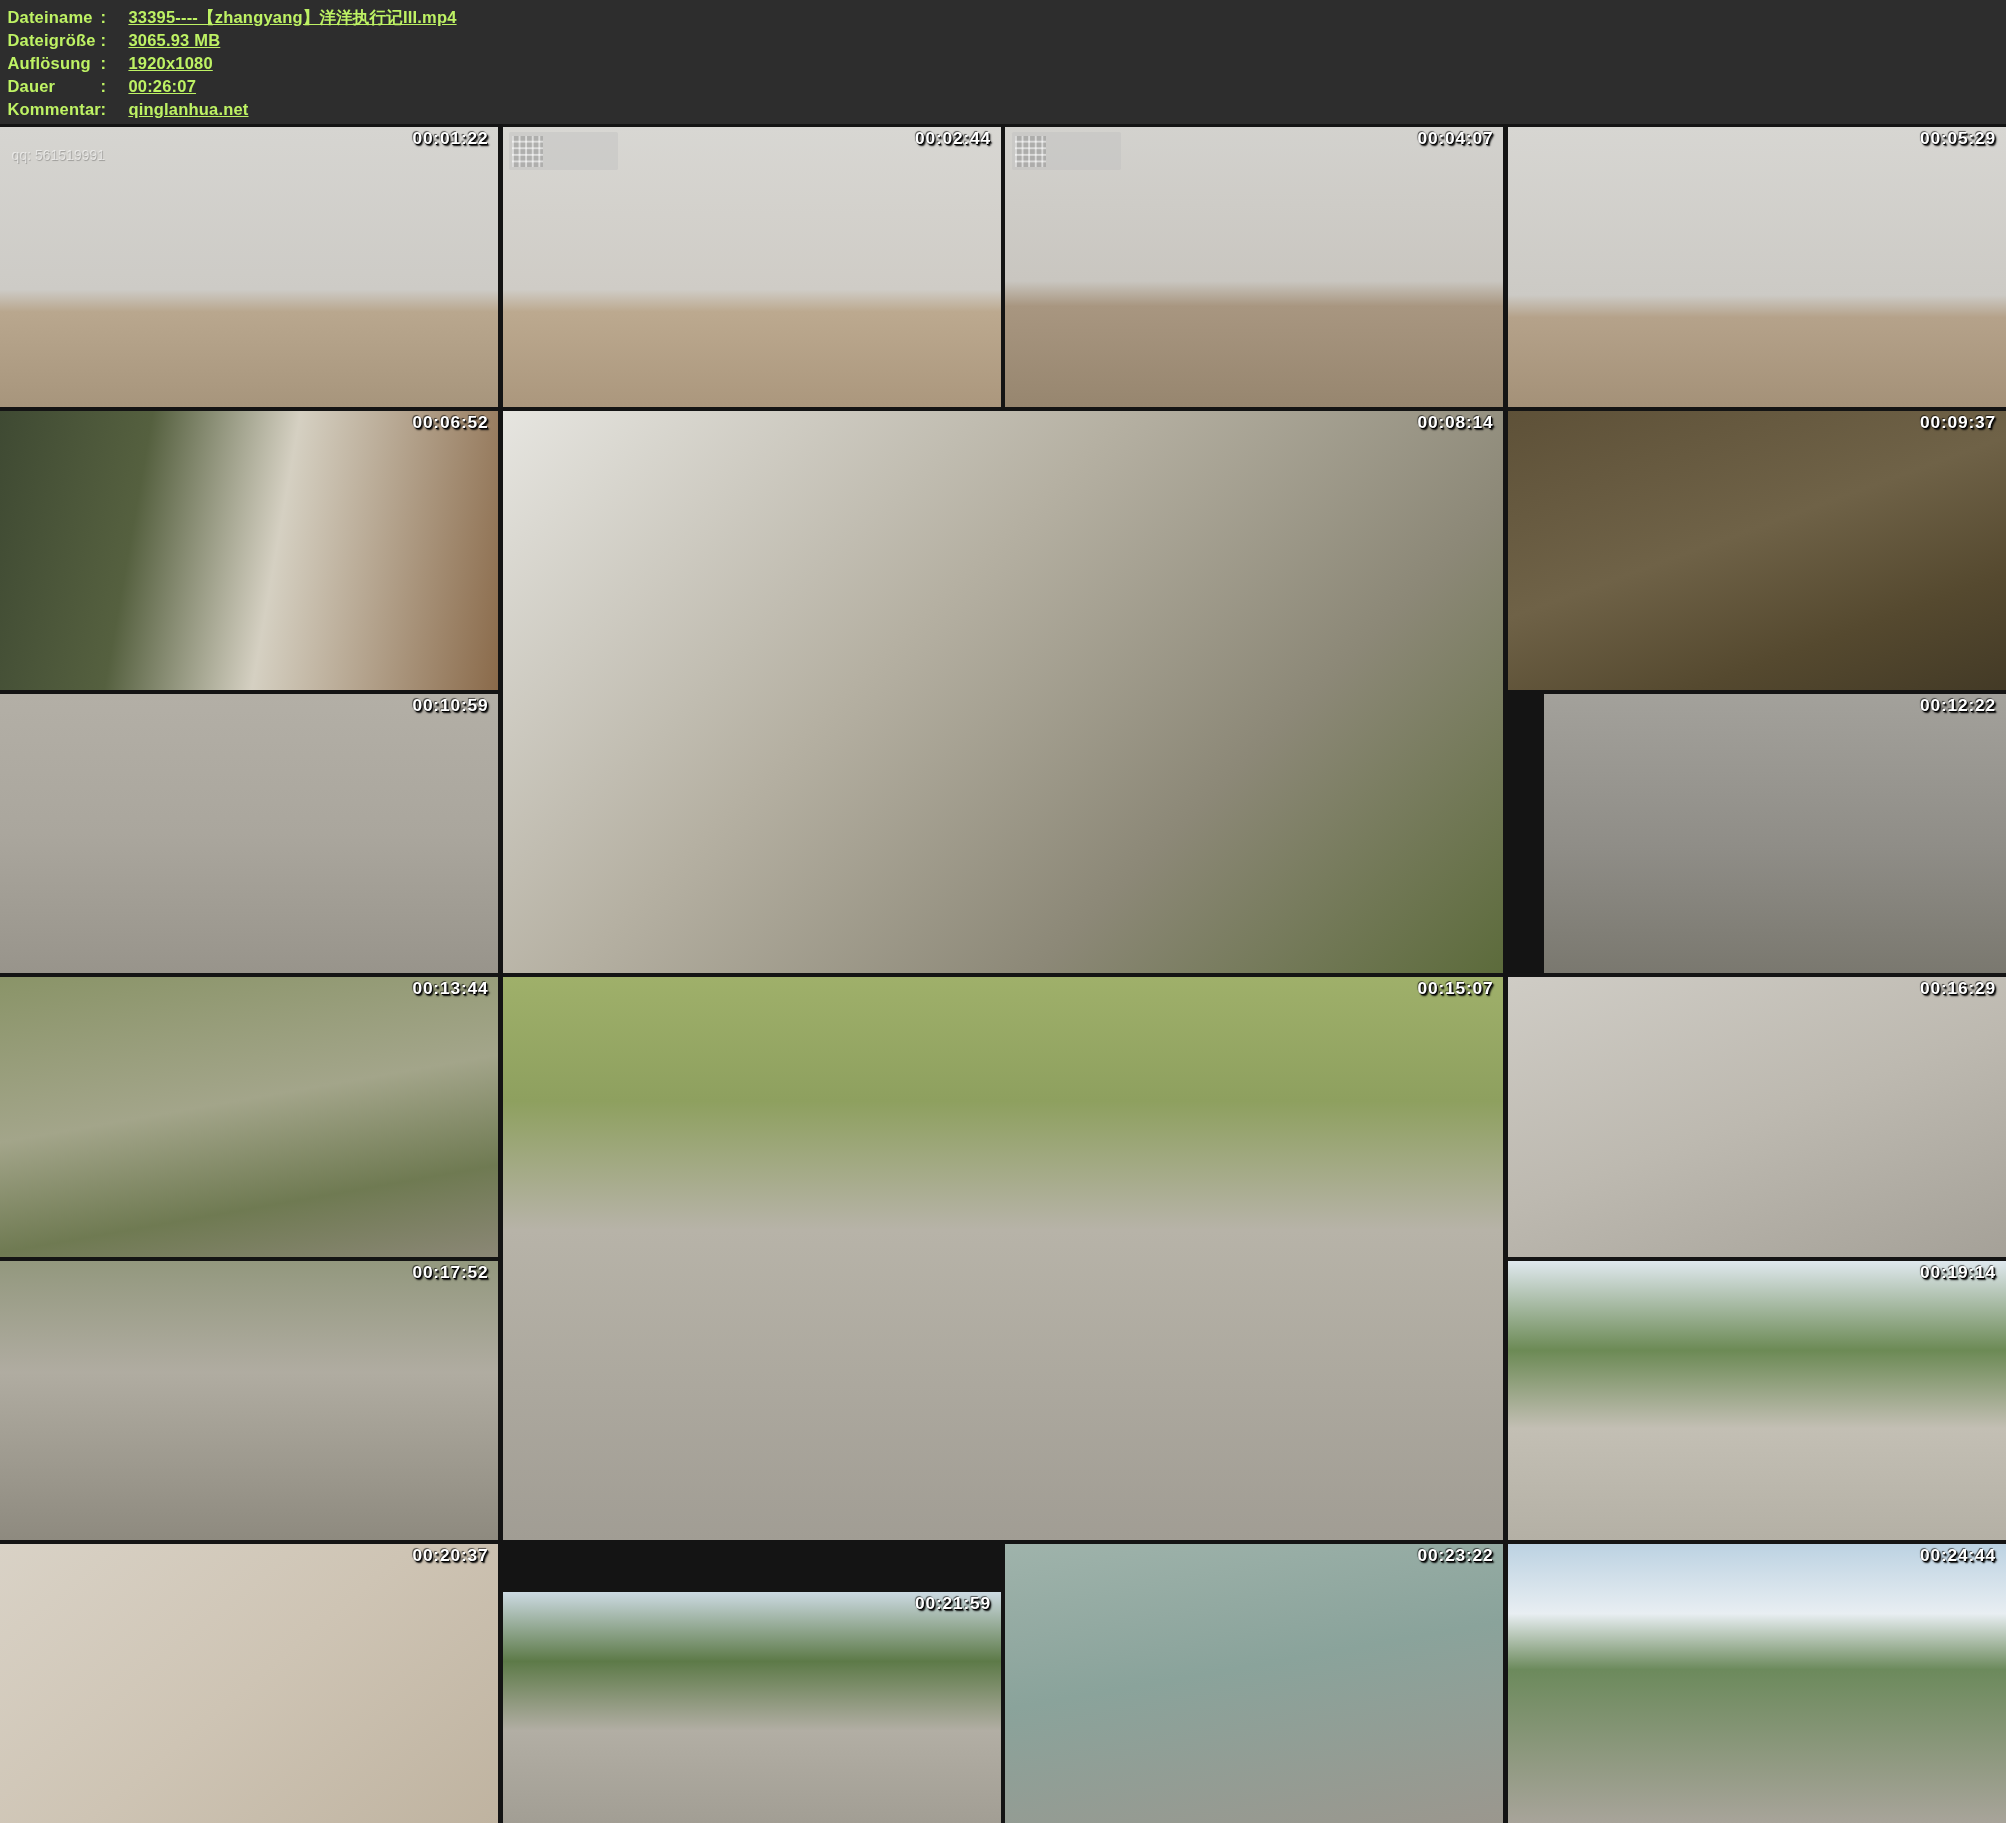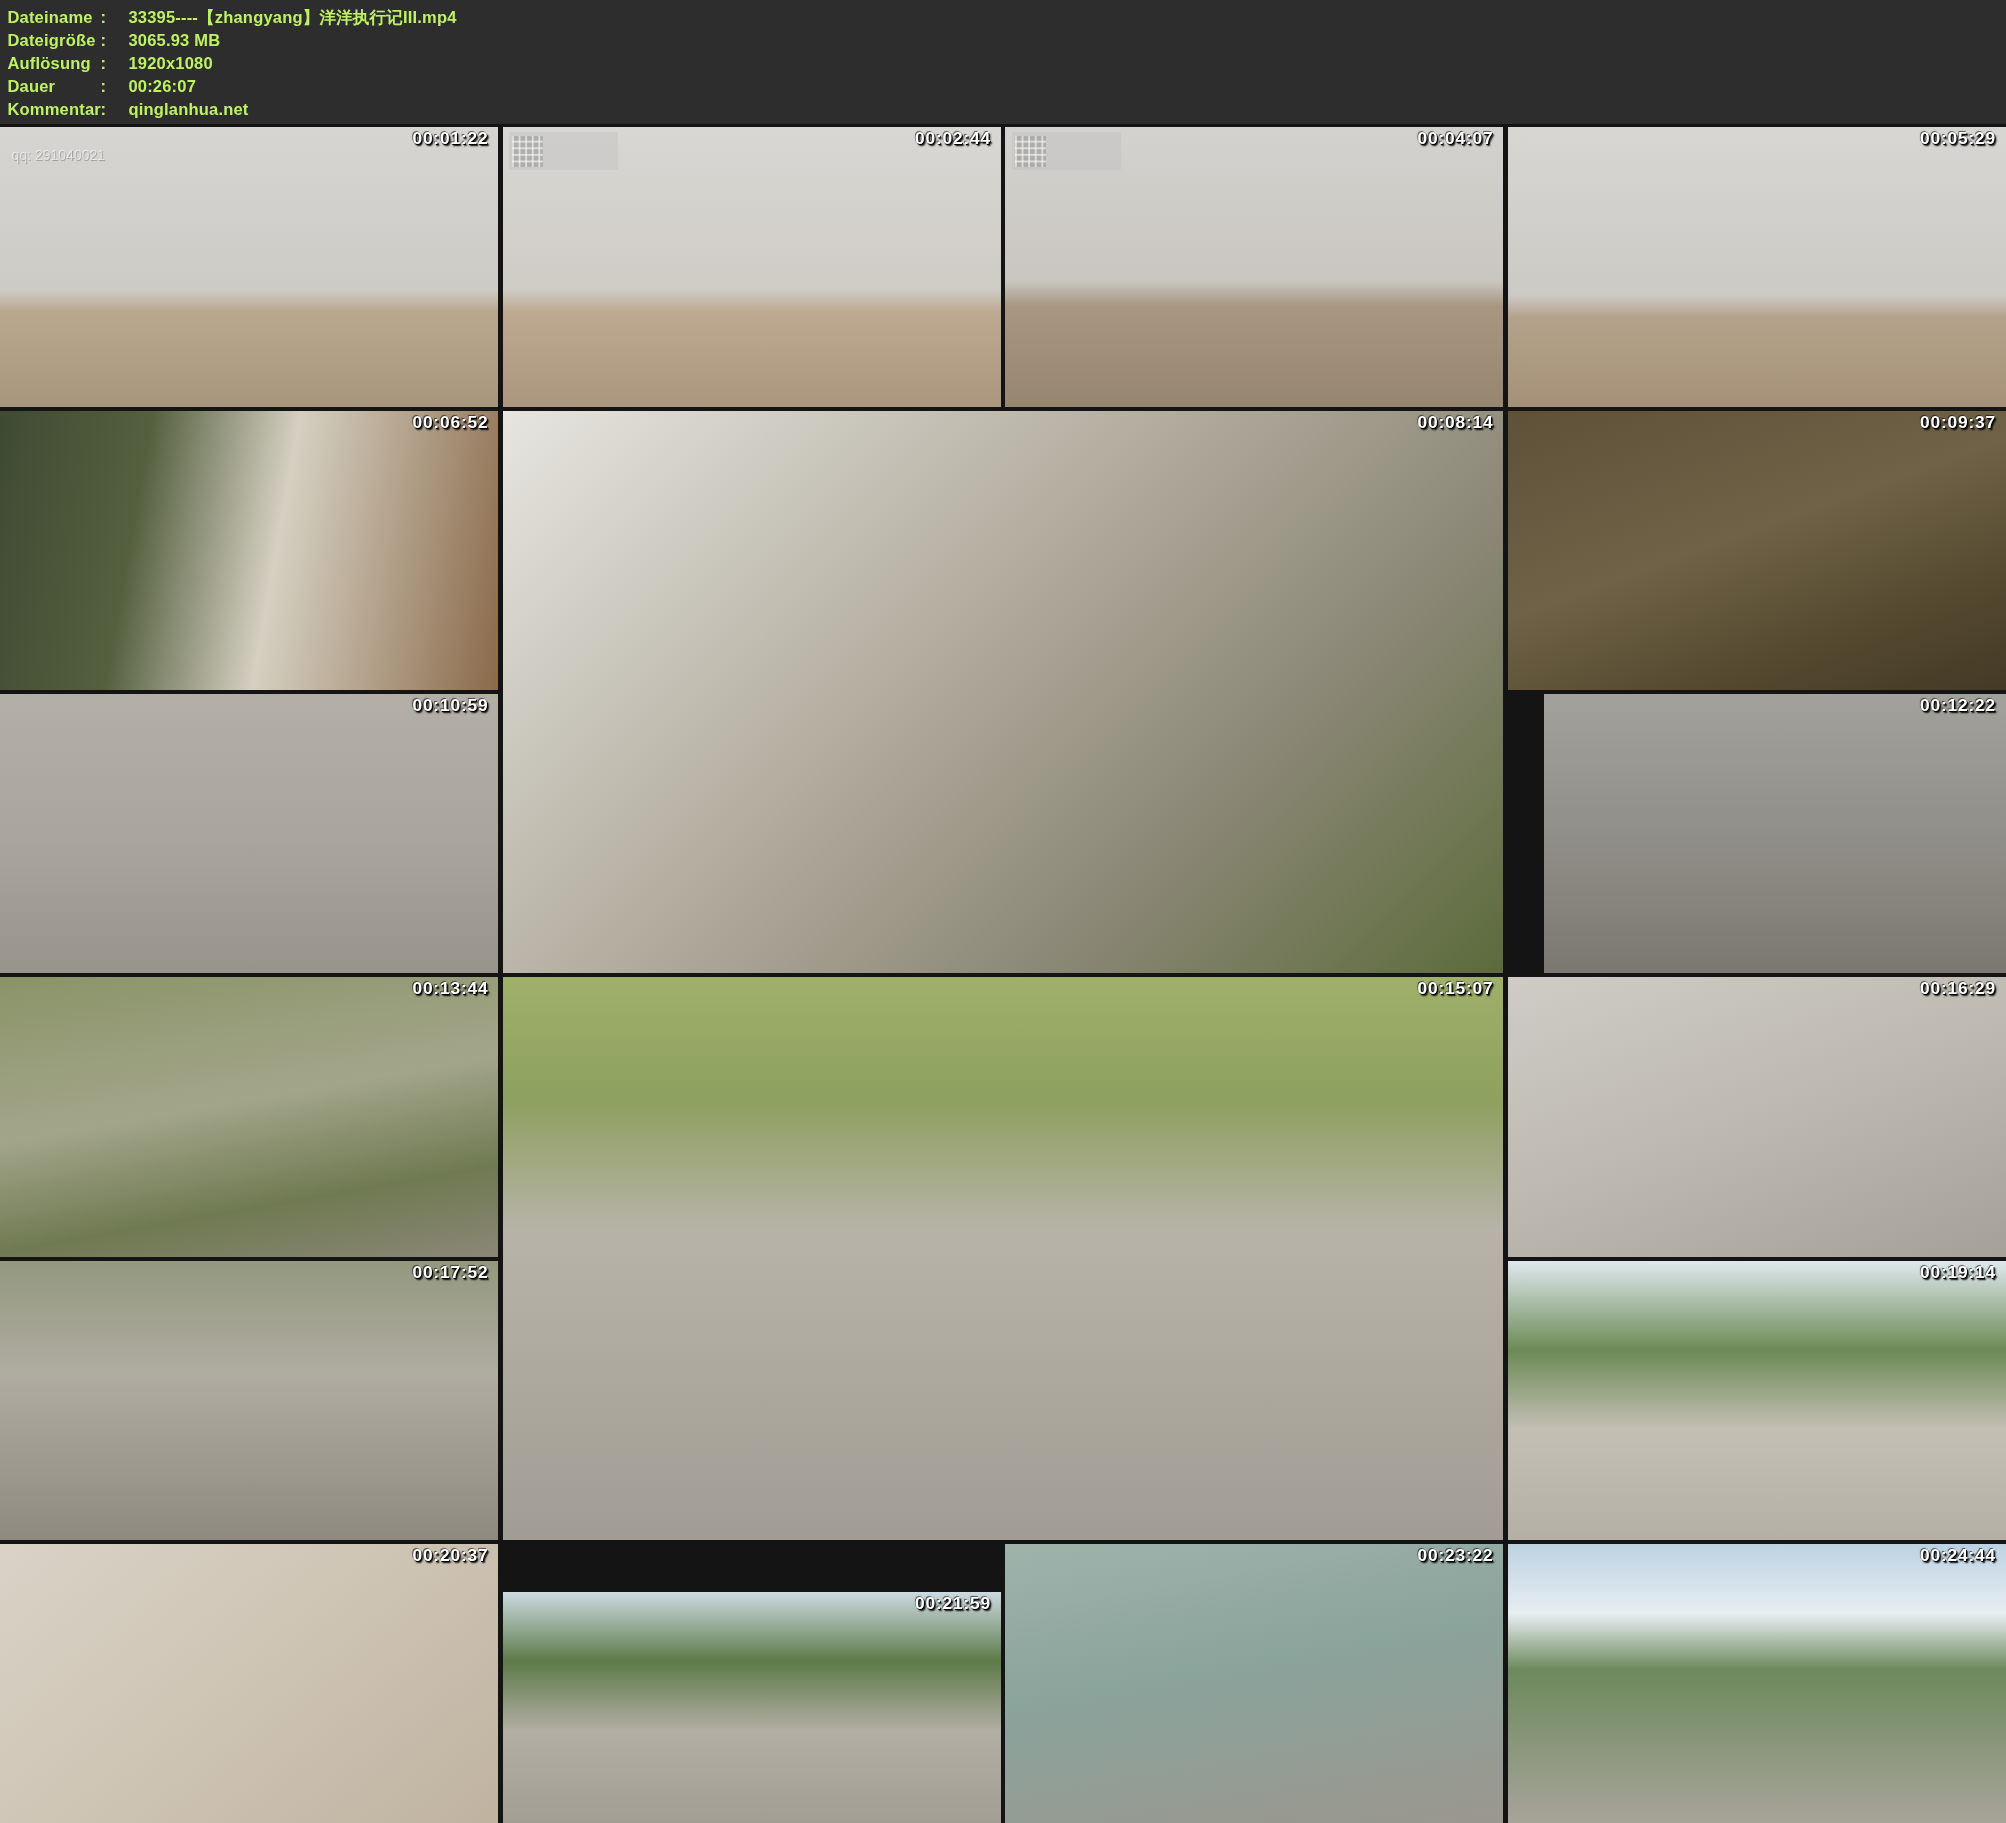--- a/index.html
+++ b/index.html
@@ -26,21 +26,21 @@
     display: flex;
     height: 23px;
     line-height: 23px;
     font-size: 16.5px;
     font-weight: 700;
     color: #bef264;
     letter-spacing: 0.2px;
   }
   .meta-label { width: 93px; }
   .meta-sep   { width: 28px;  }
-  .meta-value { flex: 1; white-space: nowrap; }
+  .meta-value { flex: 1; white-space: nowrap; text-decoration: underline; }
 
   
   .grid {
     box-sizing: border-box;
     width: 2006px;
     height: 1696px;
     margin-top: 3.3px;
     display: grid;
     grid-template-columns: repeat(4, 1fr);
     grid-template-rows: repeat(6, 1fr);
@@ -116,21 +116,21 @@
   </div>
   <div class="meta-row">
     <span class="meta-label">Kommentar</span>
     <span class="meta-sep">:</span>
     <span class="meta-value">qinglanhua.net</span>
   </div>
 </div>
 
 <div class="grid">
     <div class="tile" style="grid-area: 1 / 1 / span 1 / span 1; background: linear-gradient(rgb(214, 213, 209) 0%, rgb(205, 203, 198) 58%, rgb(185, 167, 142) 66%, rgb(167, 149, 124) 100%);">
-      <div class="txt-mark">qq: 291040021</div>
+      <div class="txt-mark">qq: 561519991</div>
       <span class="timestamp">00:01:22</span>
     </div>
     <div class="tile" style="grid-area: 1 / 2 / span 1 / span 1; background: linear-gradient(rgb(216, 215, 211) 0%, rgb(207, 204, 198) 58%, rgb(188, 169, 143) 66%, rgb(171, 151, 125) 100%);">
       <div class="qr-mark"></div>
       <span class="timestamp">00:02:44</span>
     </div>
     <div class="tile" style="grid-area: 1 / 3 / span 1 / span 1; background: linear-gradient(rgb(211, 210, 206) 0%, rgb(201, 198, 192) 55%, rgb(168, 150, 128) 64%, rgb(151, 134, 111) 100%);">
       <div class="qr-mark"></div>
       <span class="timestamp">00:04:07</span>
     </div>

